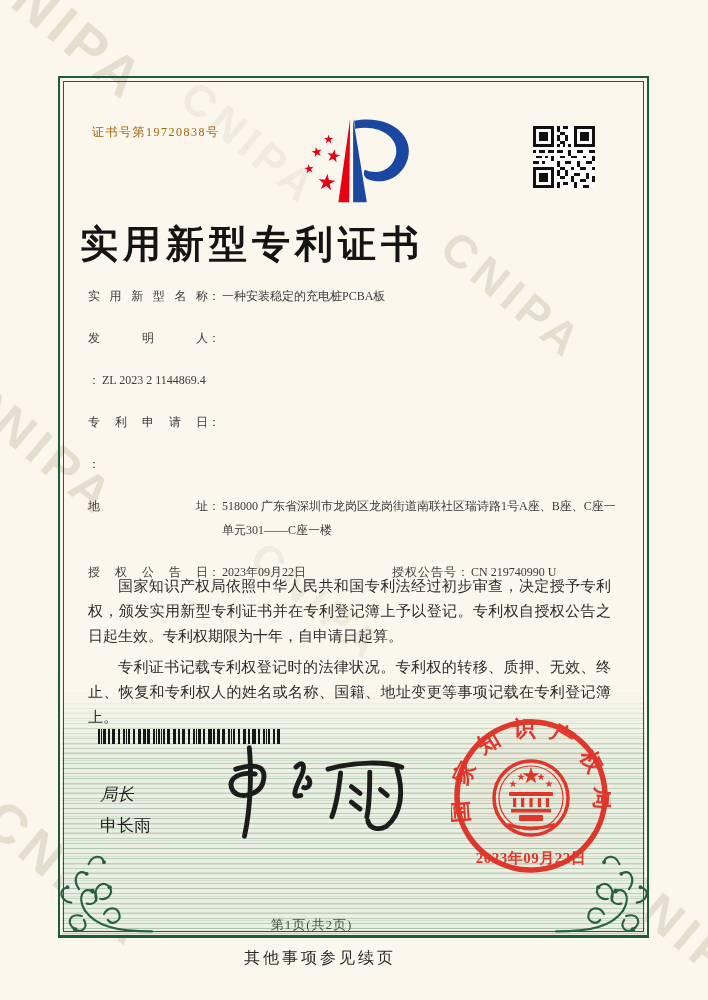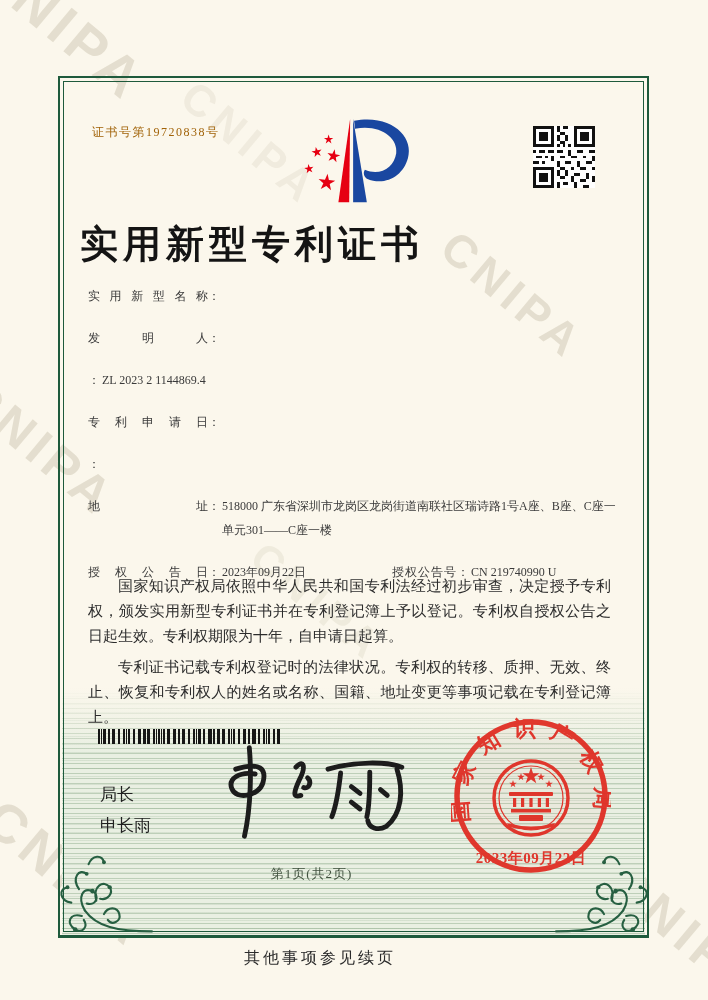--- a/index.html
+++ b/index.html
@@ -66,29 +66,29 @@
            font-size:15px; line-height:25px; color:#2c2c2c; text-align:justify; }
   .paras p { margin:0 12px 6px 0; text-indent:2em; }
   
   .barcode {
     position:absolute; left:98px; top:729px; width:182px; height:15px; z-index:3;
     background-image:
       repeating-linear-gradient(90deg,#161616 0 2px, rgba(0,0,0,0) 2px 5px),
       repeating-linear-gradient(90deg,#161616 0 1px, rgba(0,0,0,0) 1px 7px),
       repeating-linear-gradient(90deg, rgba(0,0,0,0) 0 3px, #161616 3px 4px, rgba(0,0,0,0) 4px 11px);
   }
-  .signer-title { position:absolute; left:100px; top:783px; font-size:17px; color:#1f1f1f; z-index:3; }
+  .signer-title { position:absolute; left:100px; top:783px; font-size:17px; color:#1f1f1f; z-index:3;font-style:italic; }
   .signer-name  { position:absolute; left:100px; top:814px; font-size:17px; color:#1f1f1f; z-index:3;text-align:center; }
   .signature { position:absolute; left:205px; top:740px; width:212px; height:102px; z-index:3; }
   .seal { position:absolute; left:451px; top:716px; width:160px; height:160px; z-index:4; opacity:0.93; }
   .seal text { font-family:"Liberation Serif","DejaVu Serif",serif; }
   .seal-arc-text { font-size:22px; font-weight:bold; fill:#e02a20; letter-spacing:13px; }
   .seal-date { font-size:15px; font-weight:bold; fill:#e02a20; letter-spacing:0.5px; }
   .page-no {
-    position:absolute; left:58px; top:865px; width:507px; z-index:3;
+    position:absolute; left:58px; top:916px; width:507px; z-index:3;
     text-align:center; font-size:13px; color:#41523f; letter-spacing:1px;
   }
   .next-note {
     position:absolute; left:0; top:948px; width:640px; z-index:3;
     text-align:center; font-size:16px; color:#2b2b2b; letter-spacing:3px;
   }
 </style>
 </head>
 <body>
 
@@ -184,20 +184,21 @@
                M8,19h1v2h-1z M10,19h2v1h-2z M14,19h1v2h-1z M17,20h2v1h-2z"></path>
     </g>
   </svg>
 
   <div class="title">实用新型专利证书</div>
 
   <div class="fields">
     <div class="frow">
       <span class="flabel">实用新型名称</span>
         <span class="colon">：</span>
+      <span class="fvalue">一种安装稳定的充电桩PCBA板</span>
     </div>
     <div class="frow">
       <span class="flabel">发明人</span>
         <span class="colon">：</span>
     </div>
     <div class="frow">
         <span class="colon">：</span>
       <span class="fvalue">ZL 2023 2 1144869.4</span>
     </div>
     <div class="frow">

